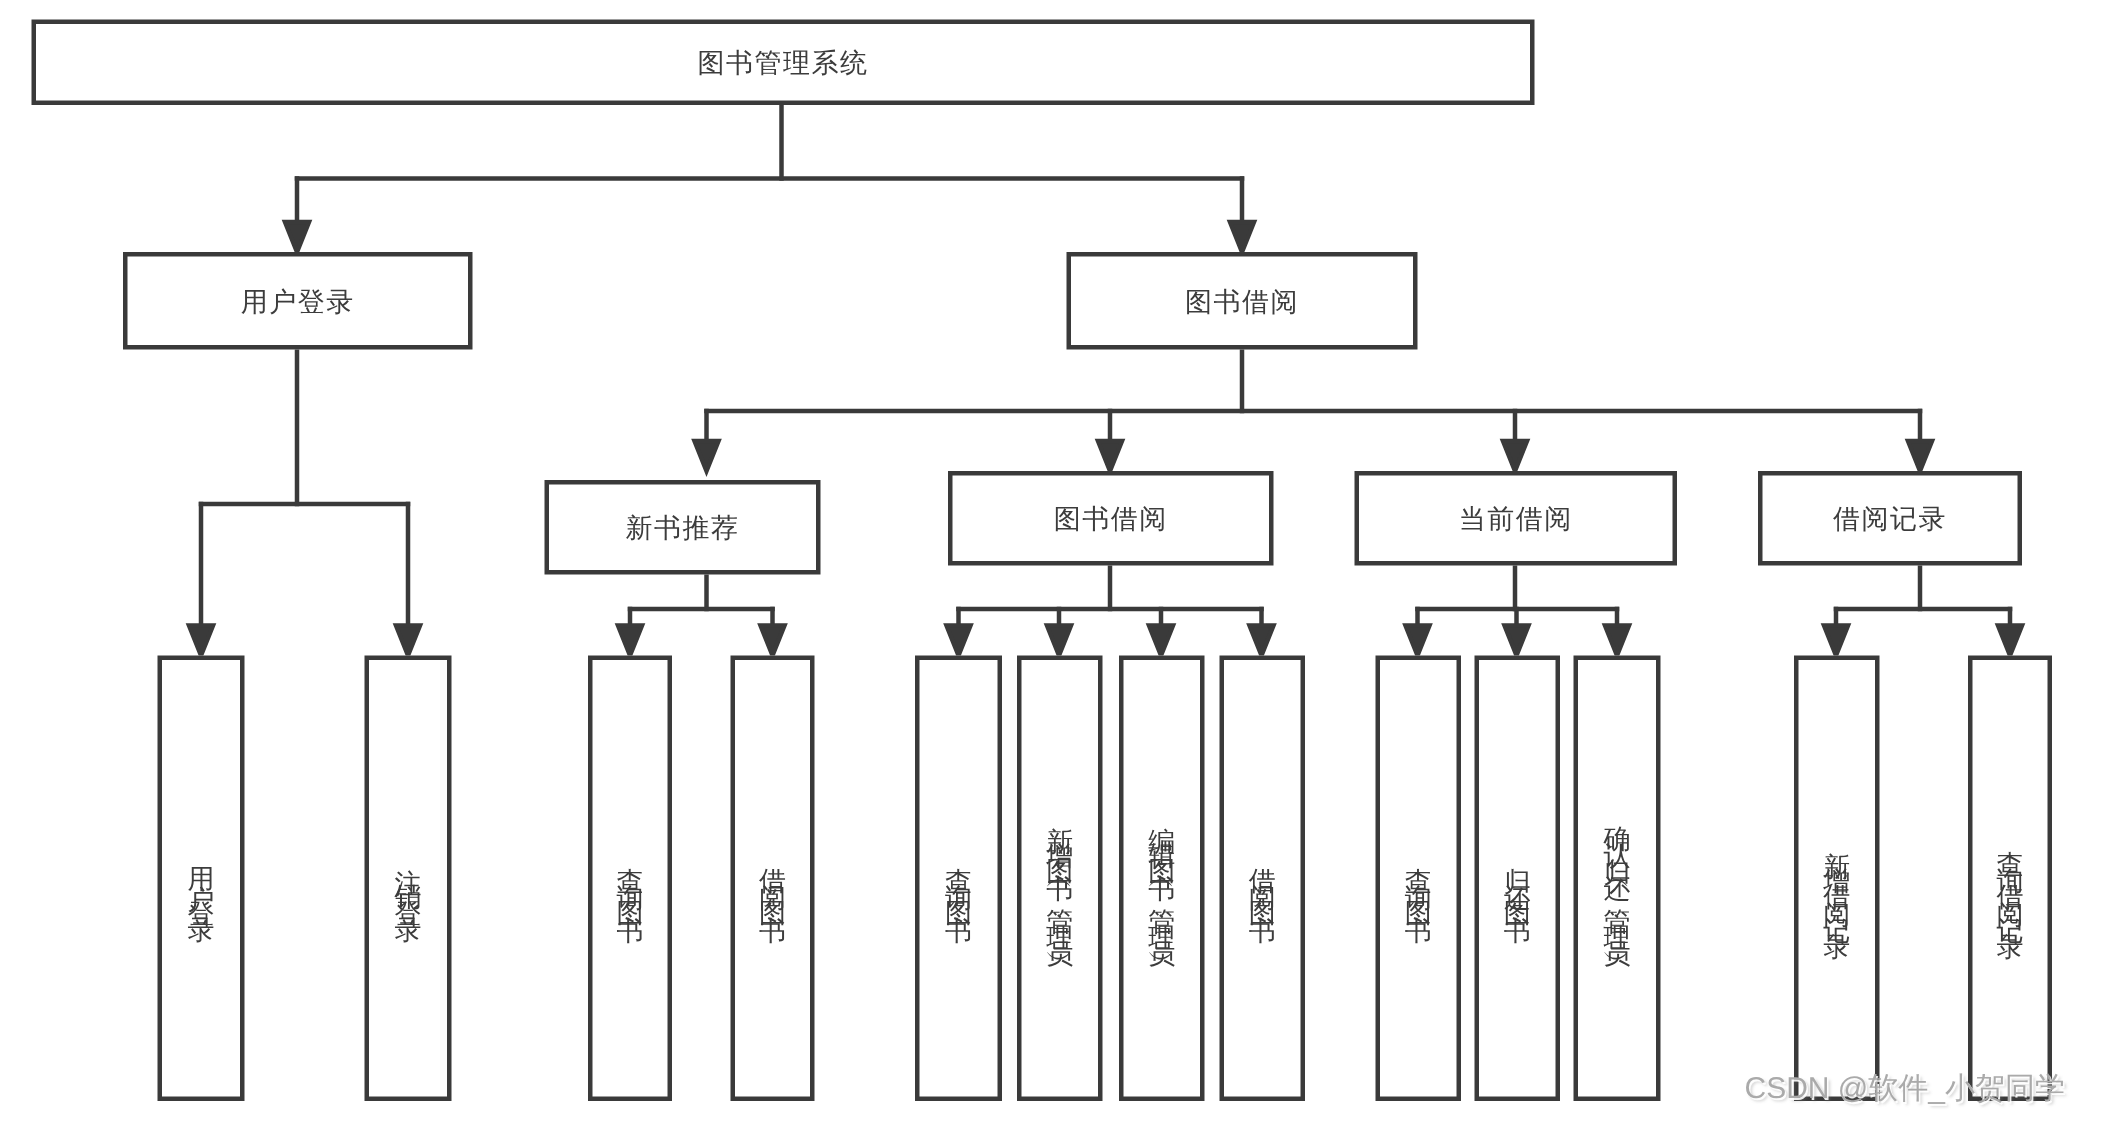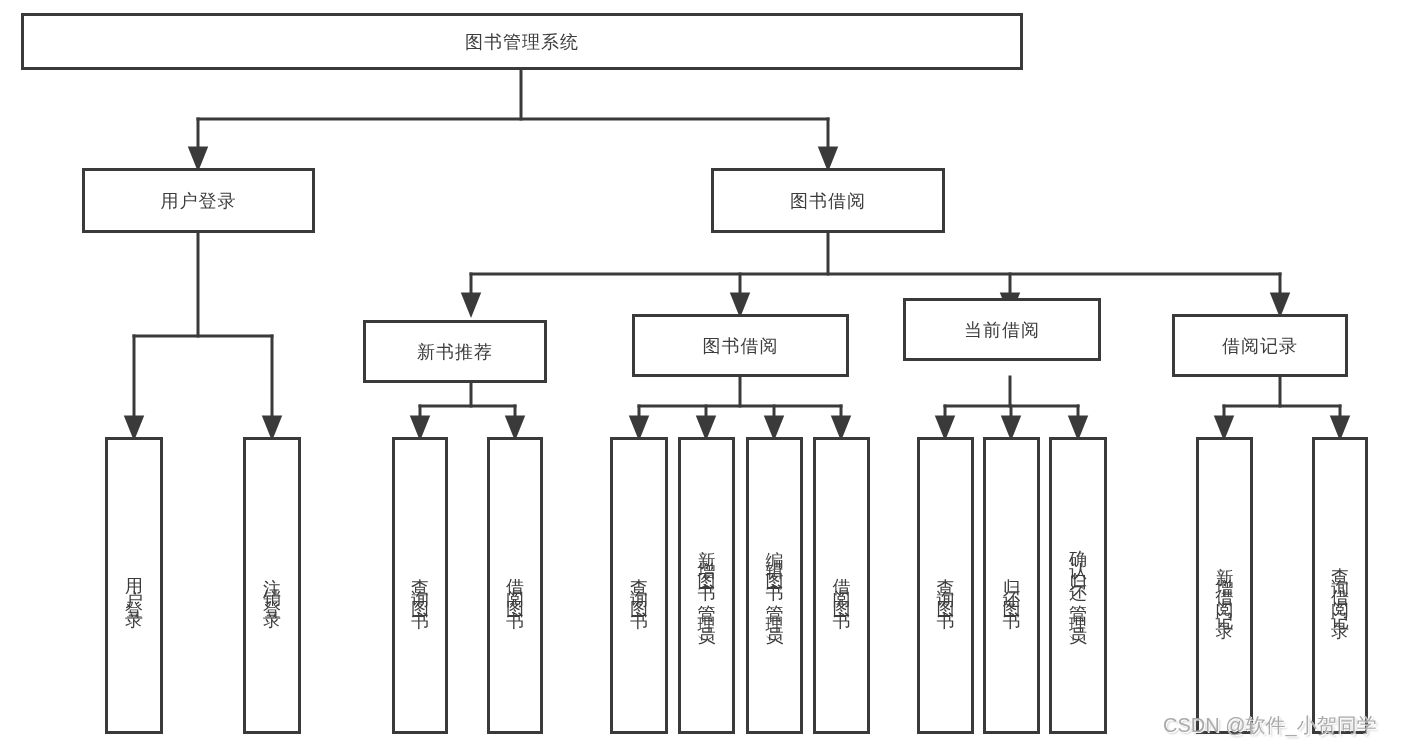--- a/index.html
+++ b/index.html
@@ -145,21 +145,21 @@
   <div class="node h" style="left:711px;top:168px;width:234px;height:65px">
     <span class="label">图书借阅</span>
   </div>
 
   <div class="node h" style="left:363px;top:320px;width:184px;height:63px">
     <span class="label">新书推荐</span>
   </div>
   <div class="node h" style="left:632px;top:314px;width:217px;height:63px">
     <span class="label">图书借阅</span>
   </div>
-  <div class="node h" style="left:903px;top:298px;width:198px;height:63px">
+  <div class="node h" style="left:903px;top:314px;width:215px;height:63px">
     <span class="label">当前借阅</span>
   </div>
   <div class="node h" style="left:1172px;top:314px;width:176px;height:63px">
     <span class="label">借阅记录</span>
   </div>
 
   <div class="node leaf" style="left:105px;top:437px;width:58px;height:297px">
     <span class="label">用户登录</span>
   </div>
   <div class="node leaf" style="left:243px;top:437px;width:58px;height:297px">

